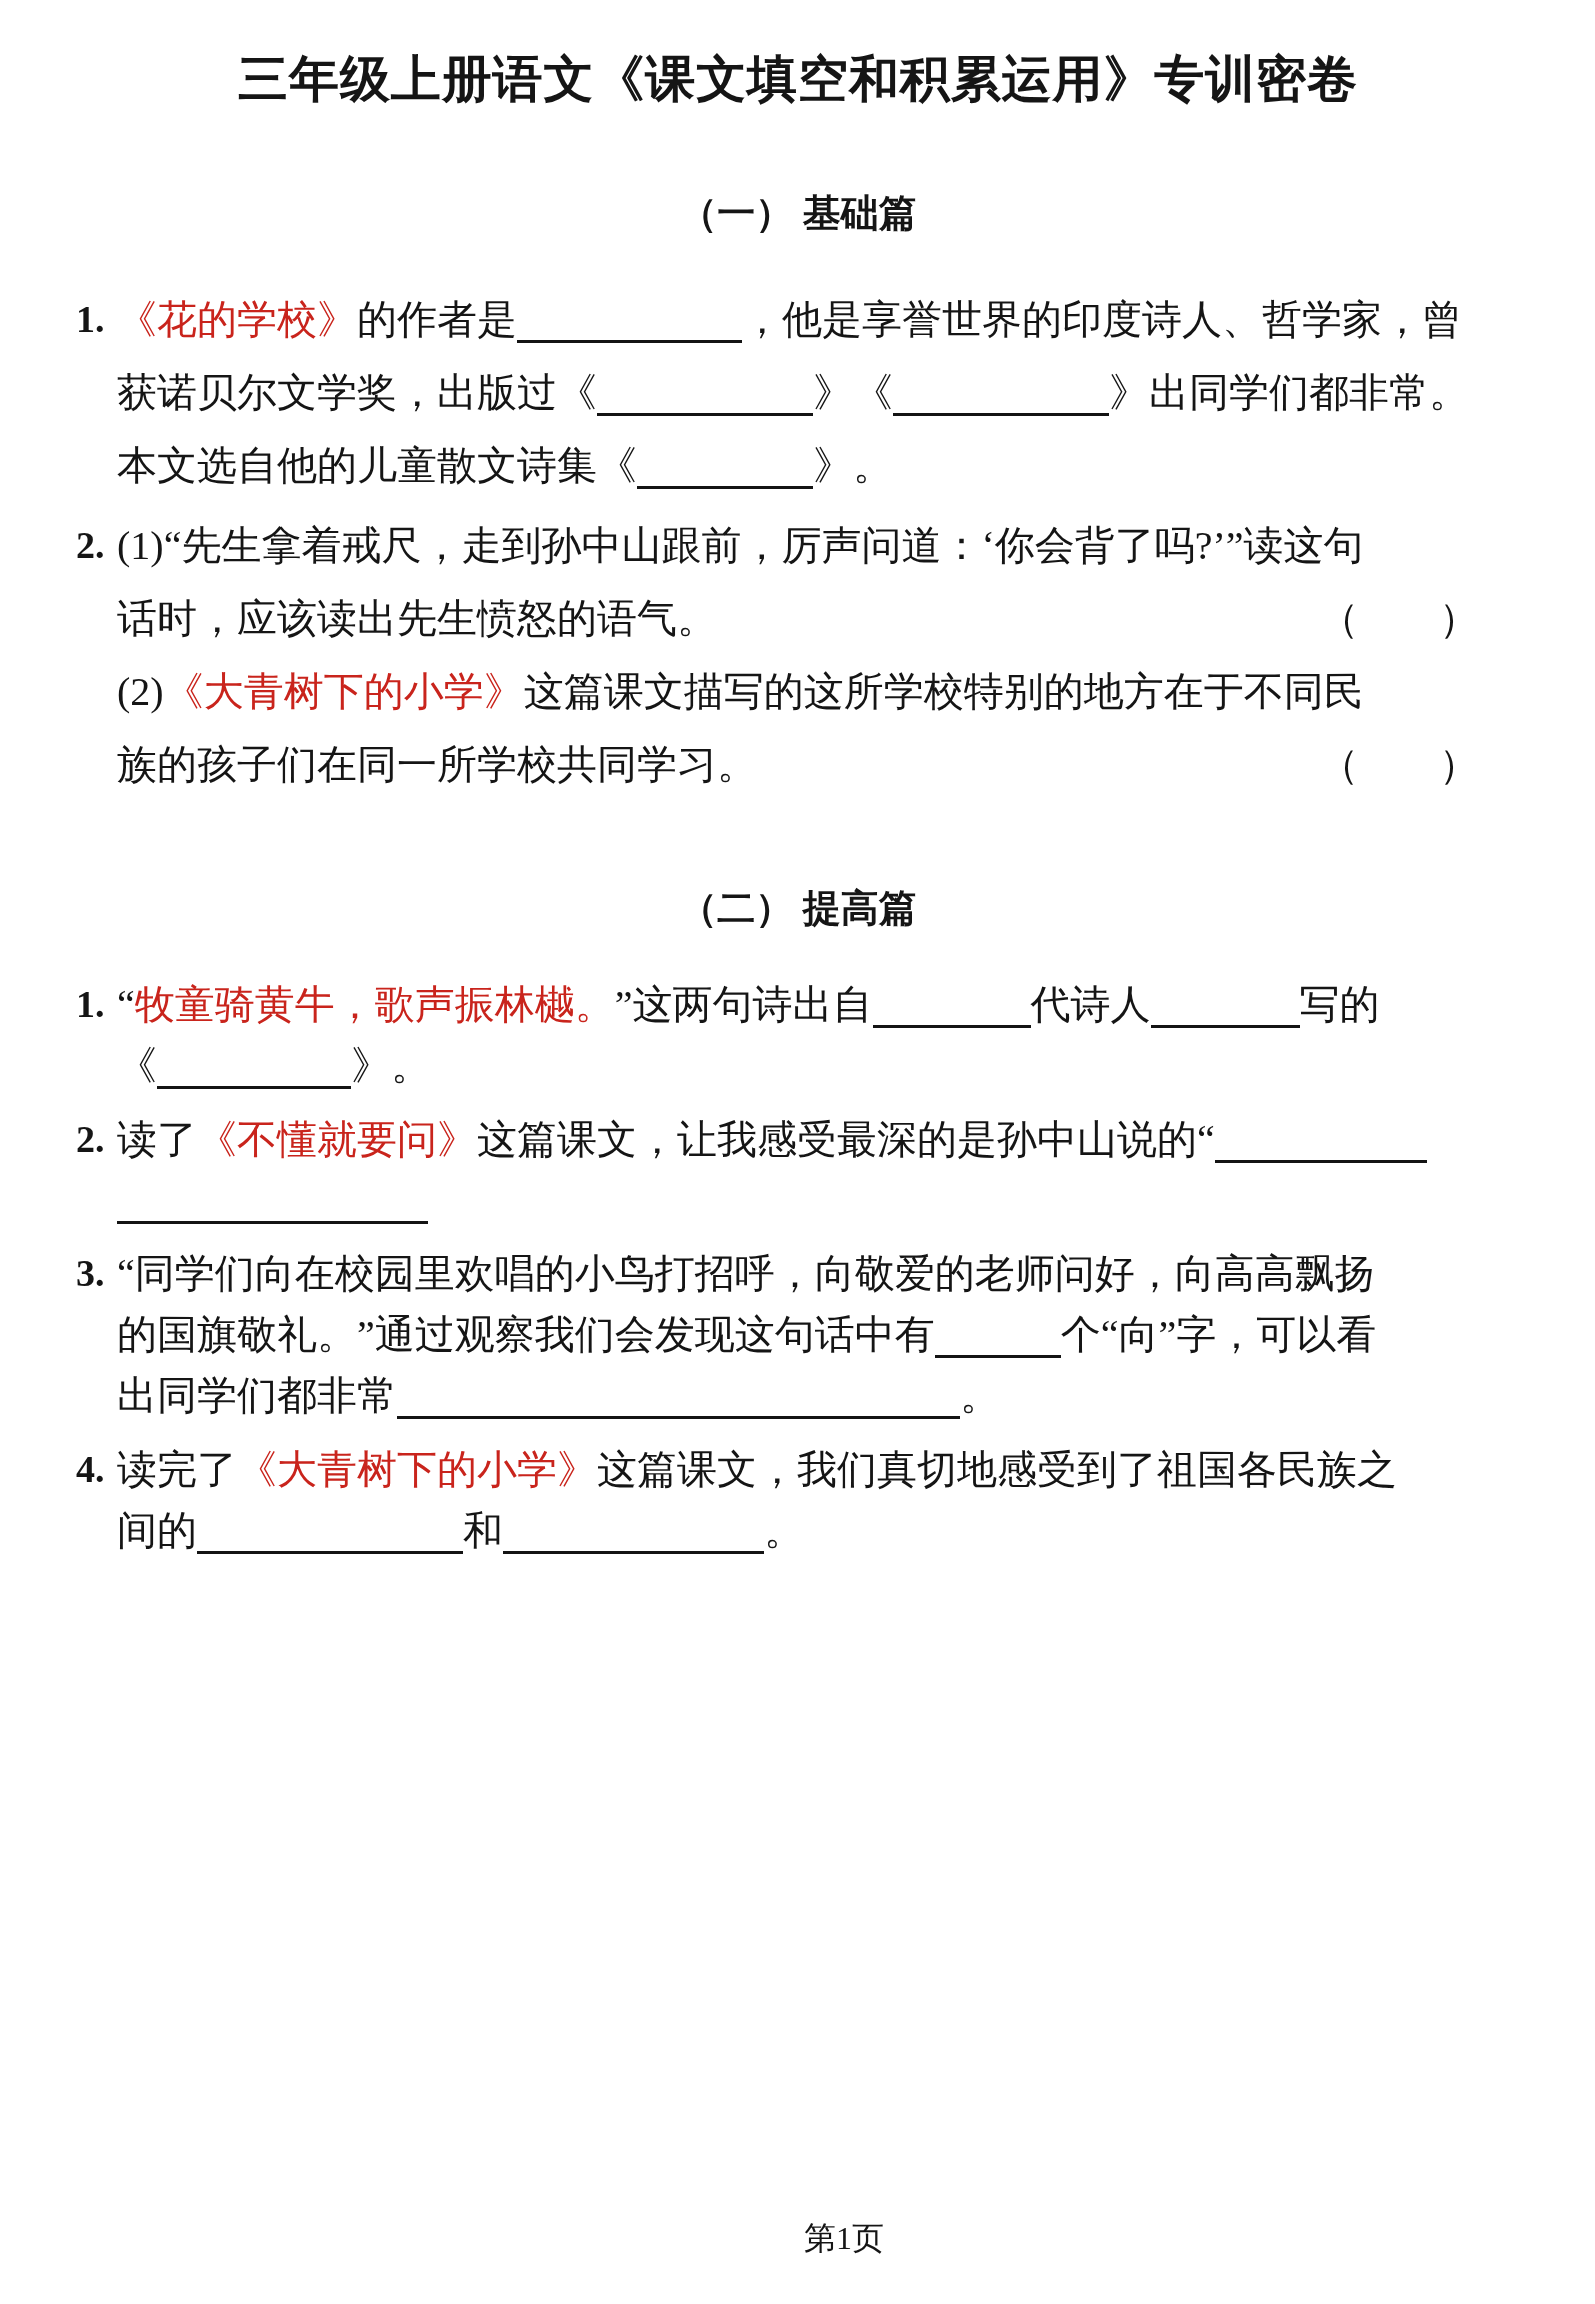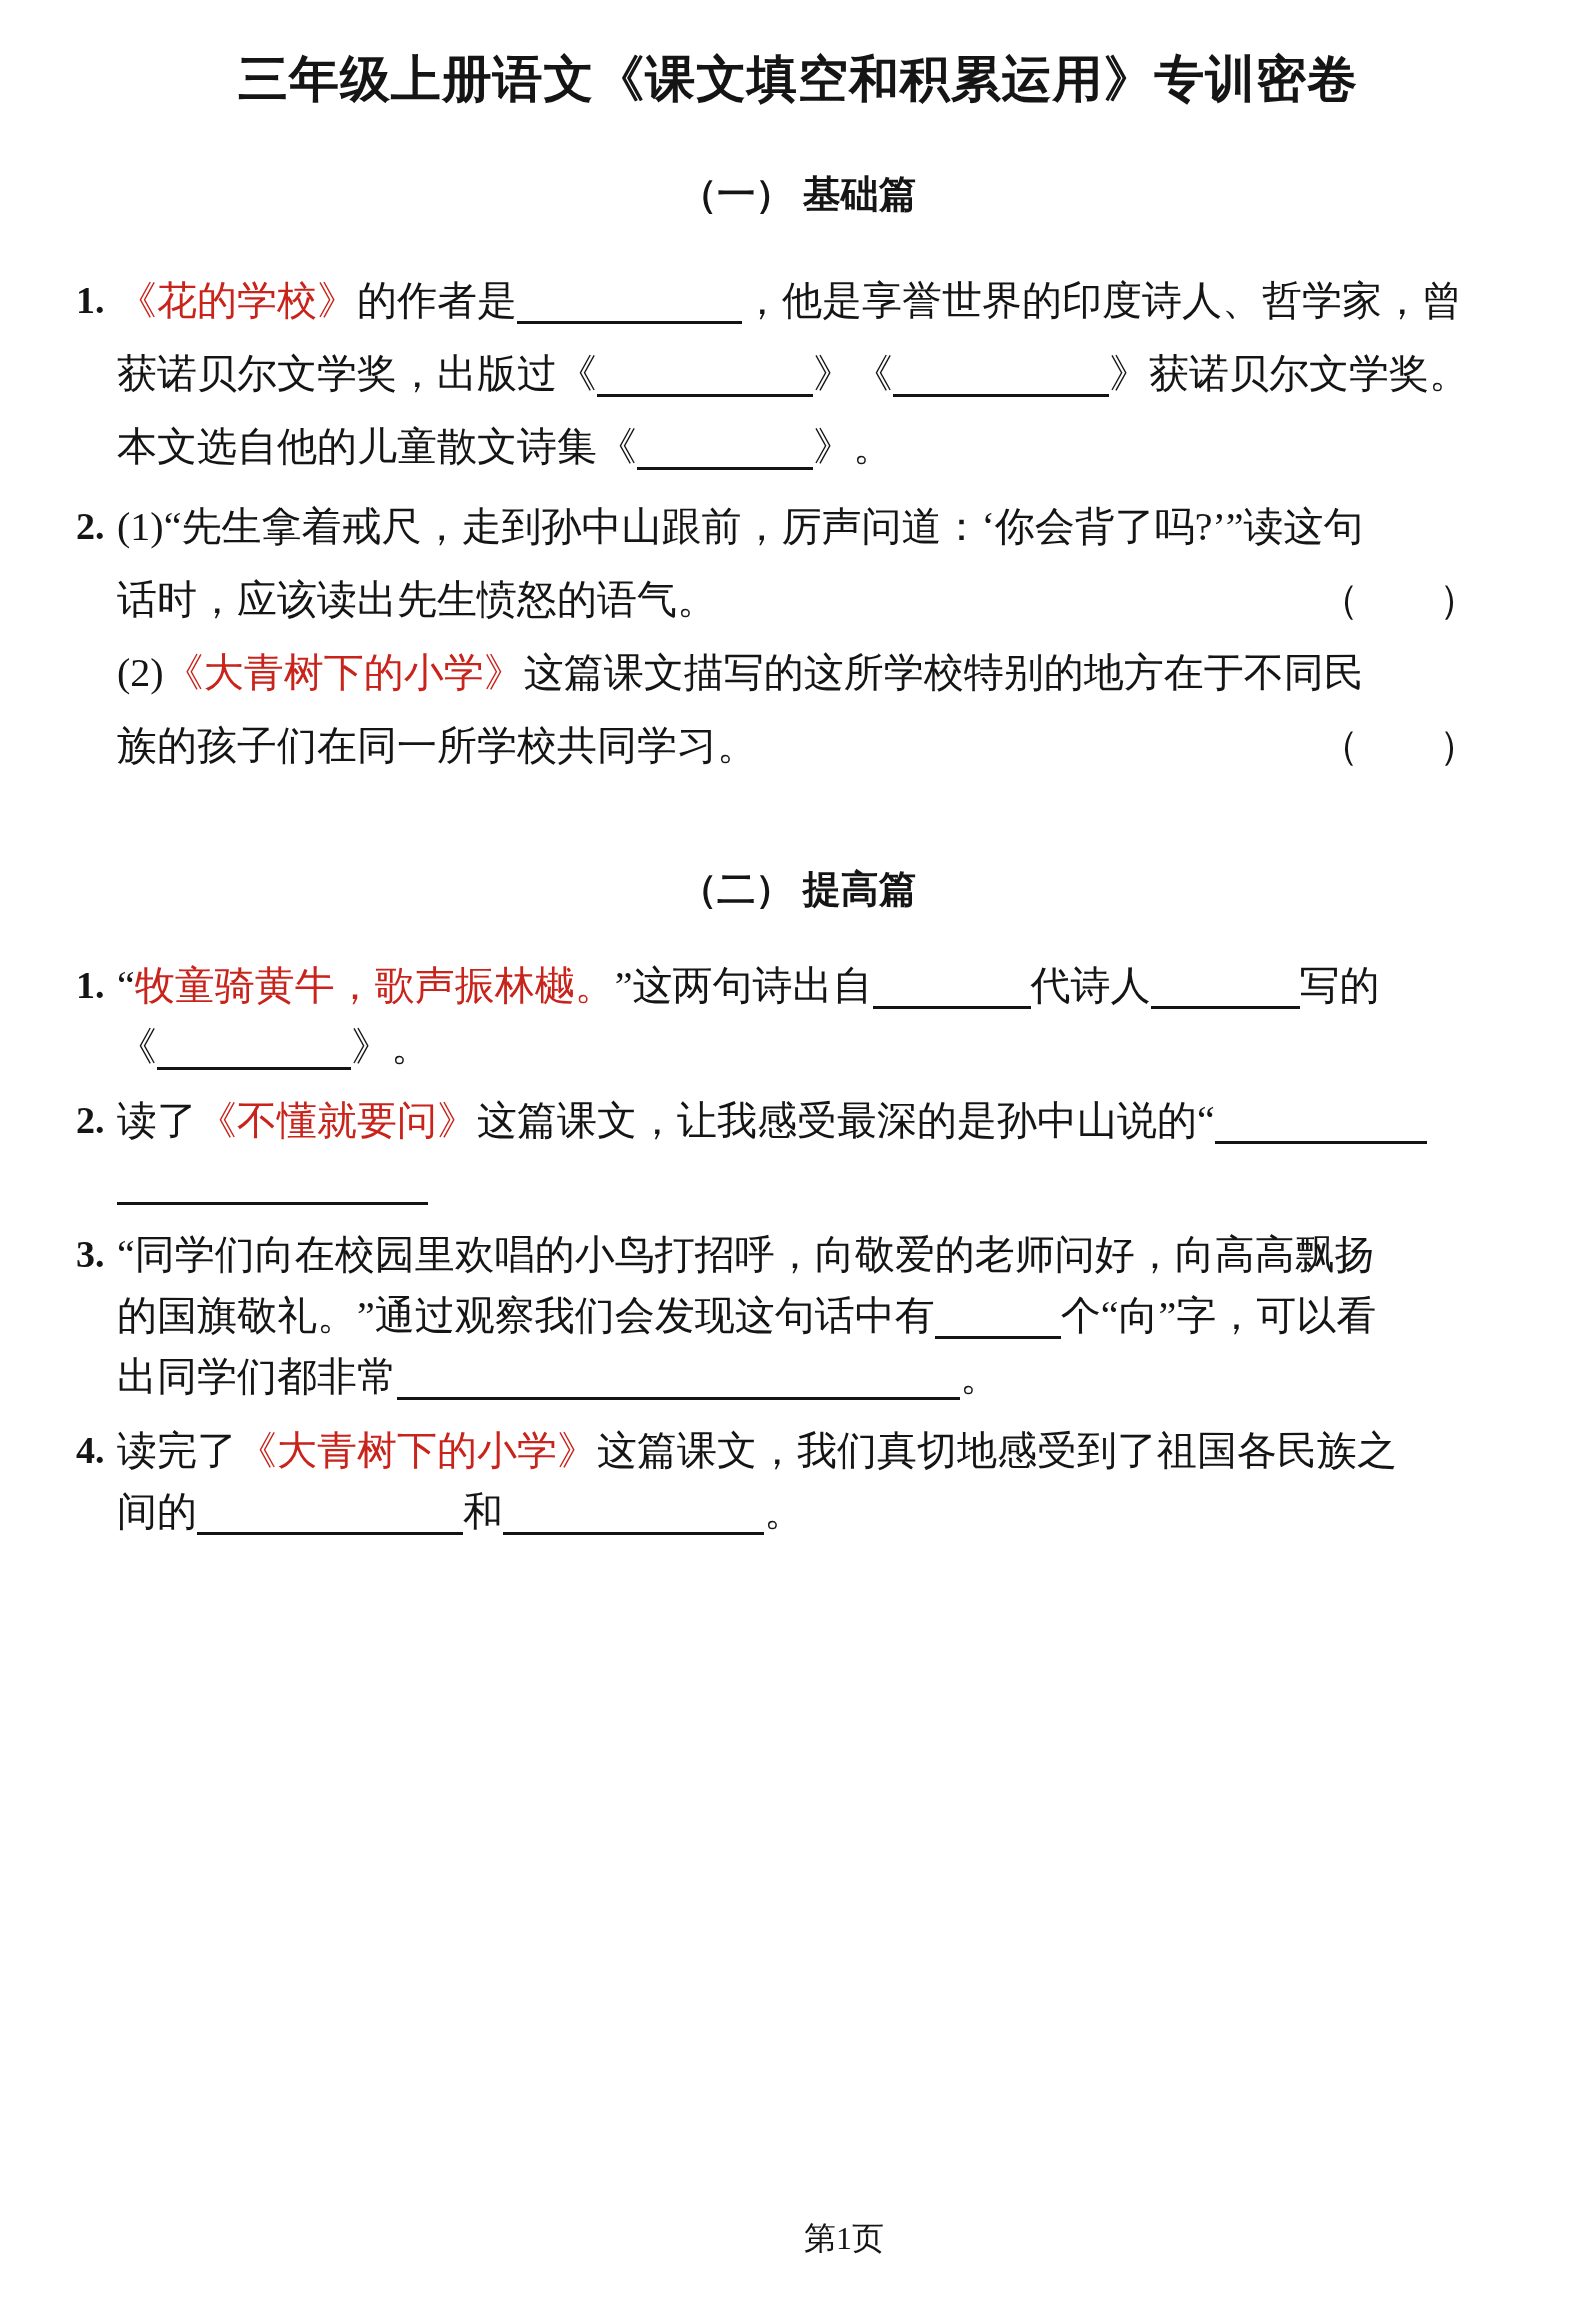--- a/index.html
+++ b/index.html
@@ -31,21 +31,21 @@
     font-weight:700;
     text-align:center;
   }
   .sec-heading{
     font-size:38px;
     line-height:49px;
     font-weight:700;
     text-align:center;
     white-space:pre;
   }
-  .sec-basic .sec-heading{margin:58px 0 45px 0;}
+  .sec-basic .sec-heading{margin:77px 0 45px 0;}
   .sec-advanced .sec-heading{margin:83px 0 41px 0;}
   .question{
     position:relative;
     padding-left:41px;
     font-size:40px;
   }
   .sec-basic .question{margin-bottom:7.2px;}
   .sec-advanced .question{margin-bottom:12.6px;}
   .qnum{
     position:absolute;
@@ -88,21 +88,21 @@
 
 <div class="page">
   <h1 class="title">三年级上册语文《课文填空和积累运用》专训密卷</h1>
   <main id="sections-root">
       <section class="section sec-basic">
         <div class="sec-heading">（一） 基础篇</div>
         <div class="question">
           <span class="qnum">1.</span>
           <div class="qbody">
             <div class="line"><span class="run red">《花的学校》</span><span class="run">的作者是</span><span class="blank" style="width: 225px;"></span><span class="run">，他是享誉世界的印度诗人、哲学家，曾</span></div>
-            <div class="line"><span class="run">获诺贝尔文学奖，出版过《</span><span class="blank" style="width: 216px;"></span><span class="run">》《</span><span class="blank" style="width: 216px;"></span><span class="run">》获诺贝尔文学奖。</span></div>
+            <div class="line"><span class="run">获诺贝尔文学奖，出版过《</span><span class="blank" style="width: 216px;"></span><span class="run">》《</span><span class="blank" style="width: 216px;"></span><span class="run">》出同学们都非常。</span></div>
             <div class="line"><span class="run">本文选自他的儿童散文诗集《</span><span class="blank" style="width: 176px;"></span><span class="run">》。</span></div>
           </div>
         </div>
         <div class="question">
           <span class="qnum">2.</span>
           <div class="qbody">
             <div class="subquestion">
               <div class="line"><span class="run">(1)“先生拿着戒尺，走到孙中山跟前，厉声问道：‘你会背了吗?’”读这句</span></div>
               <div class="line"><span class="run">话时，应该读出先生愤怒的语气。</span><span class="bracket">（　　）</span></div>
             </div>

